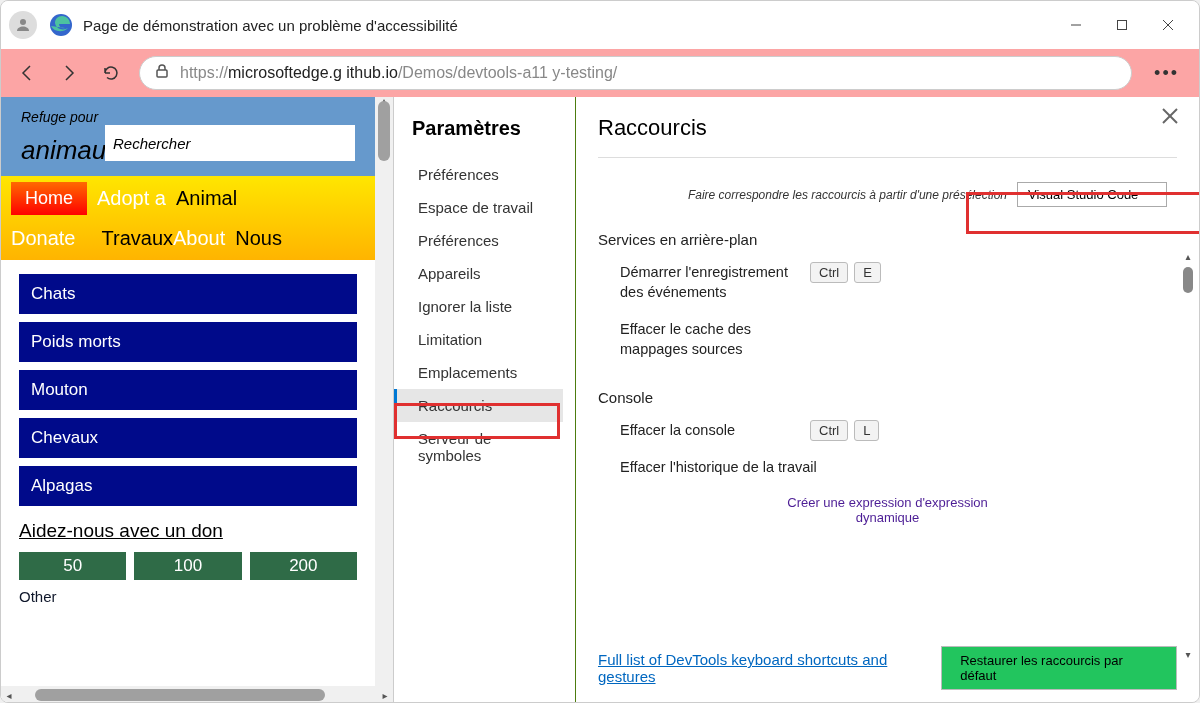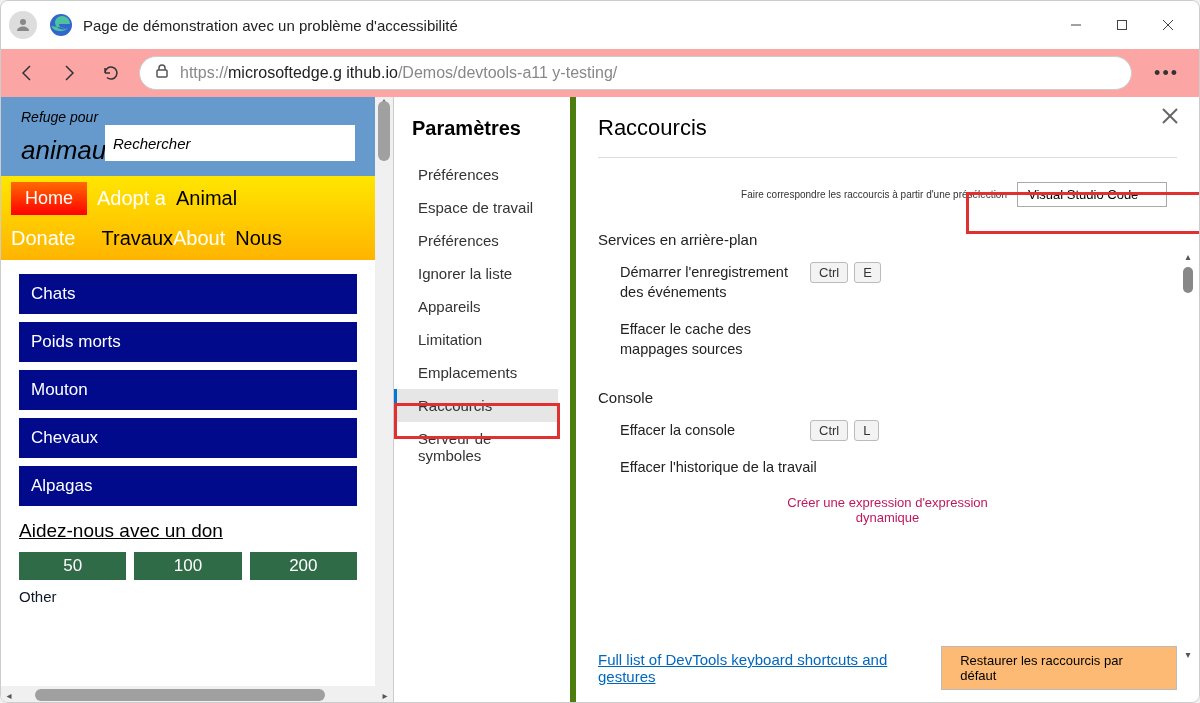--- a/index.html
+++ b/index.html
@@ -53,44 +53,44 @@
 .don-head { font-size:19px; margin:14px 0 10px 0;text-decoration:underline; }
 .don-row { display:flex; gap:8px; }
 .don-btn { flex:1; background:#2f6b47; color:#fff; text-align:center; padding:4px 0; font-size:17px; }
 .other { font-size:15px; color:#0f172a; margin-top:8px; }
 
 
 .devtools { flex:1; display:flex; position:relative; border-left:1px solid #ccc; }
 .close-x { position:absolute; right:14px; top:10px; width:24px; height:24px; }
 .close-x svg { stroke:#666; stroke-width:2; }
 
-.dt-sidebar { width:182px; padding:20px 12px 0 18px; border-right:6px solid #4d7c0f; }
+.dt-sidebar { width:182px; padding:20px 12px 0 18px; border-right:1px solid #4d7c0f; }
 .dt-sidebar h2 { font-size:20px; font-weight:600; margin-bottom:18px; }
 .dt-sidebar .sitem { font-size:15px; color:#333; padding:8px 6px; cursor:pointer; }
 .dt-sidebar .sitem.active { background:#e6e6e6; border-left:3px solid #0078d4; margin-left:-18px; padding-left:21px; }
 .highlight-red { position:absolute; border:3px solid #e03030; pointer-events:none; }
 
 .dt-main { flex:1; padding:18px 22px 0 22px; position:relative; overflow:hidden; }
 .dt-main h1 { font-size:22px; font-weight:500; margin-bottom:16px; }
 .dt-main hr { border:none; border-top:1px solid #ddd; margin-bottom:18px; }
 
 .preset-row { display:flex; align-items:center; justify-content:flex-end; gap:10px; padding:6px 10px; }
-.preset-row .lbl { font-size:10px; color:#333; }
+.preset-row .lbl { font-size:12px; color:#333;font-style:italic; }
 .preset-row .sel { border:1px solid #aaa; background:#fff; padding:4px 10px; font-size:13px; min-width:150px; }
 
 .section-head { font-size:15px; color:#222; margin:18px 0 10px 0; }
 .shortcut-row { display:flex; align-items:flex-start; padding:4px 0 12px 22px; }
 .shortcut-row .label { font-size:14.5px; color:#222; width:190px; line-height:1.4; }
 .shortcut-row .keys { display:flex; gap:6px; }
 .key { border:1px solid #bbb; background:#f3f3f3; border-radius:3px; padding:2px 8px; font-size:13px; color:#333; min-width:24px; text-align:center; }
-.expr-row { text-align:center; font-size:13px; color:#be185d; margin-top:6px; }
+.expr-row { text-align:center; font-size:13px; color:#4c1d95; margin-top:6px; }
 
 .bottom-row { position:absolute; bottom:14px; left:22px; right:22px; display:flex; align-items:center; justify-content:space-between; }
 .bottom-row a { color:#0067c0; text-decoration:underline; font-size:15px; }
-.restore-btn { border:1px solid #bbb; background:#fdba74; padding:6px 18px; font-size:13px; }
+.restore-btn { border:1px solid #bbb; background:#22c55e; padding:6px 18px; font-size:13px; }
 
 .dtscroll { position:absolute; right:4px; top:170px; bottom:60px; width:14px; }
 .dtscroll .t { position:absolute; top:0; left:2px; right:2px; height:26px; background:#888; border-radius:6px; }
 .dtscroll .arrU,.dtscroll .arrD { position:absolute; left:0; right:0; text-align:center; font-size:10px; color:#555; }
 .dtscroll .arrU{ top:-16px; } .dtscroll .arrD{ bottom:-16px; }
 </style>
 </head>
 <body>
 
 <div class="titlebar">
@@ -208,22 +208,22 @@
           <line x1="2" y1="2" x2="16" y2="16"></line>
           <line x1="16" y1="2" x2="2" y2="16"></line>
         </svg>
     </div>
 
     <div class="dt-sidebar">
       <h2>Paramètres</h2>
       <div class="sitem">Préférences</div>
       <div class="sitem">Espace de travail</div>
       <div class="sitem">Préférences</div>
+      <div class="sitem">Appareils</div>
       <div class="sitem">Ignorer la liste</div>
-      <div class="sitem">Appareils</div>
       <div class="sitem">Limitation</div>
       <div class="sitem">Emplacements</div>
       <div class="sitem active">Raccourcis</div>
       <div class="sitem">Serveur de symboles</div>
     </div>
 
     <div class="highlight-red" style="left:0px; top:306px; width:166px; height:36px;"></div>
 
     <div class="dt-main">
       <h1>Raccourcis</h1>

